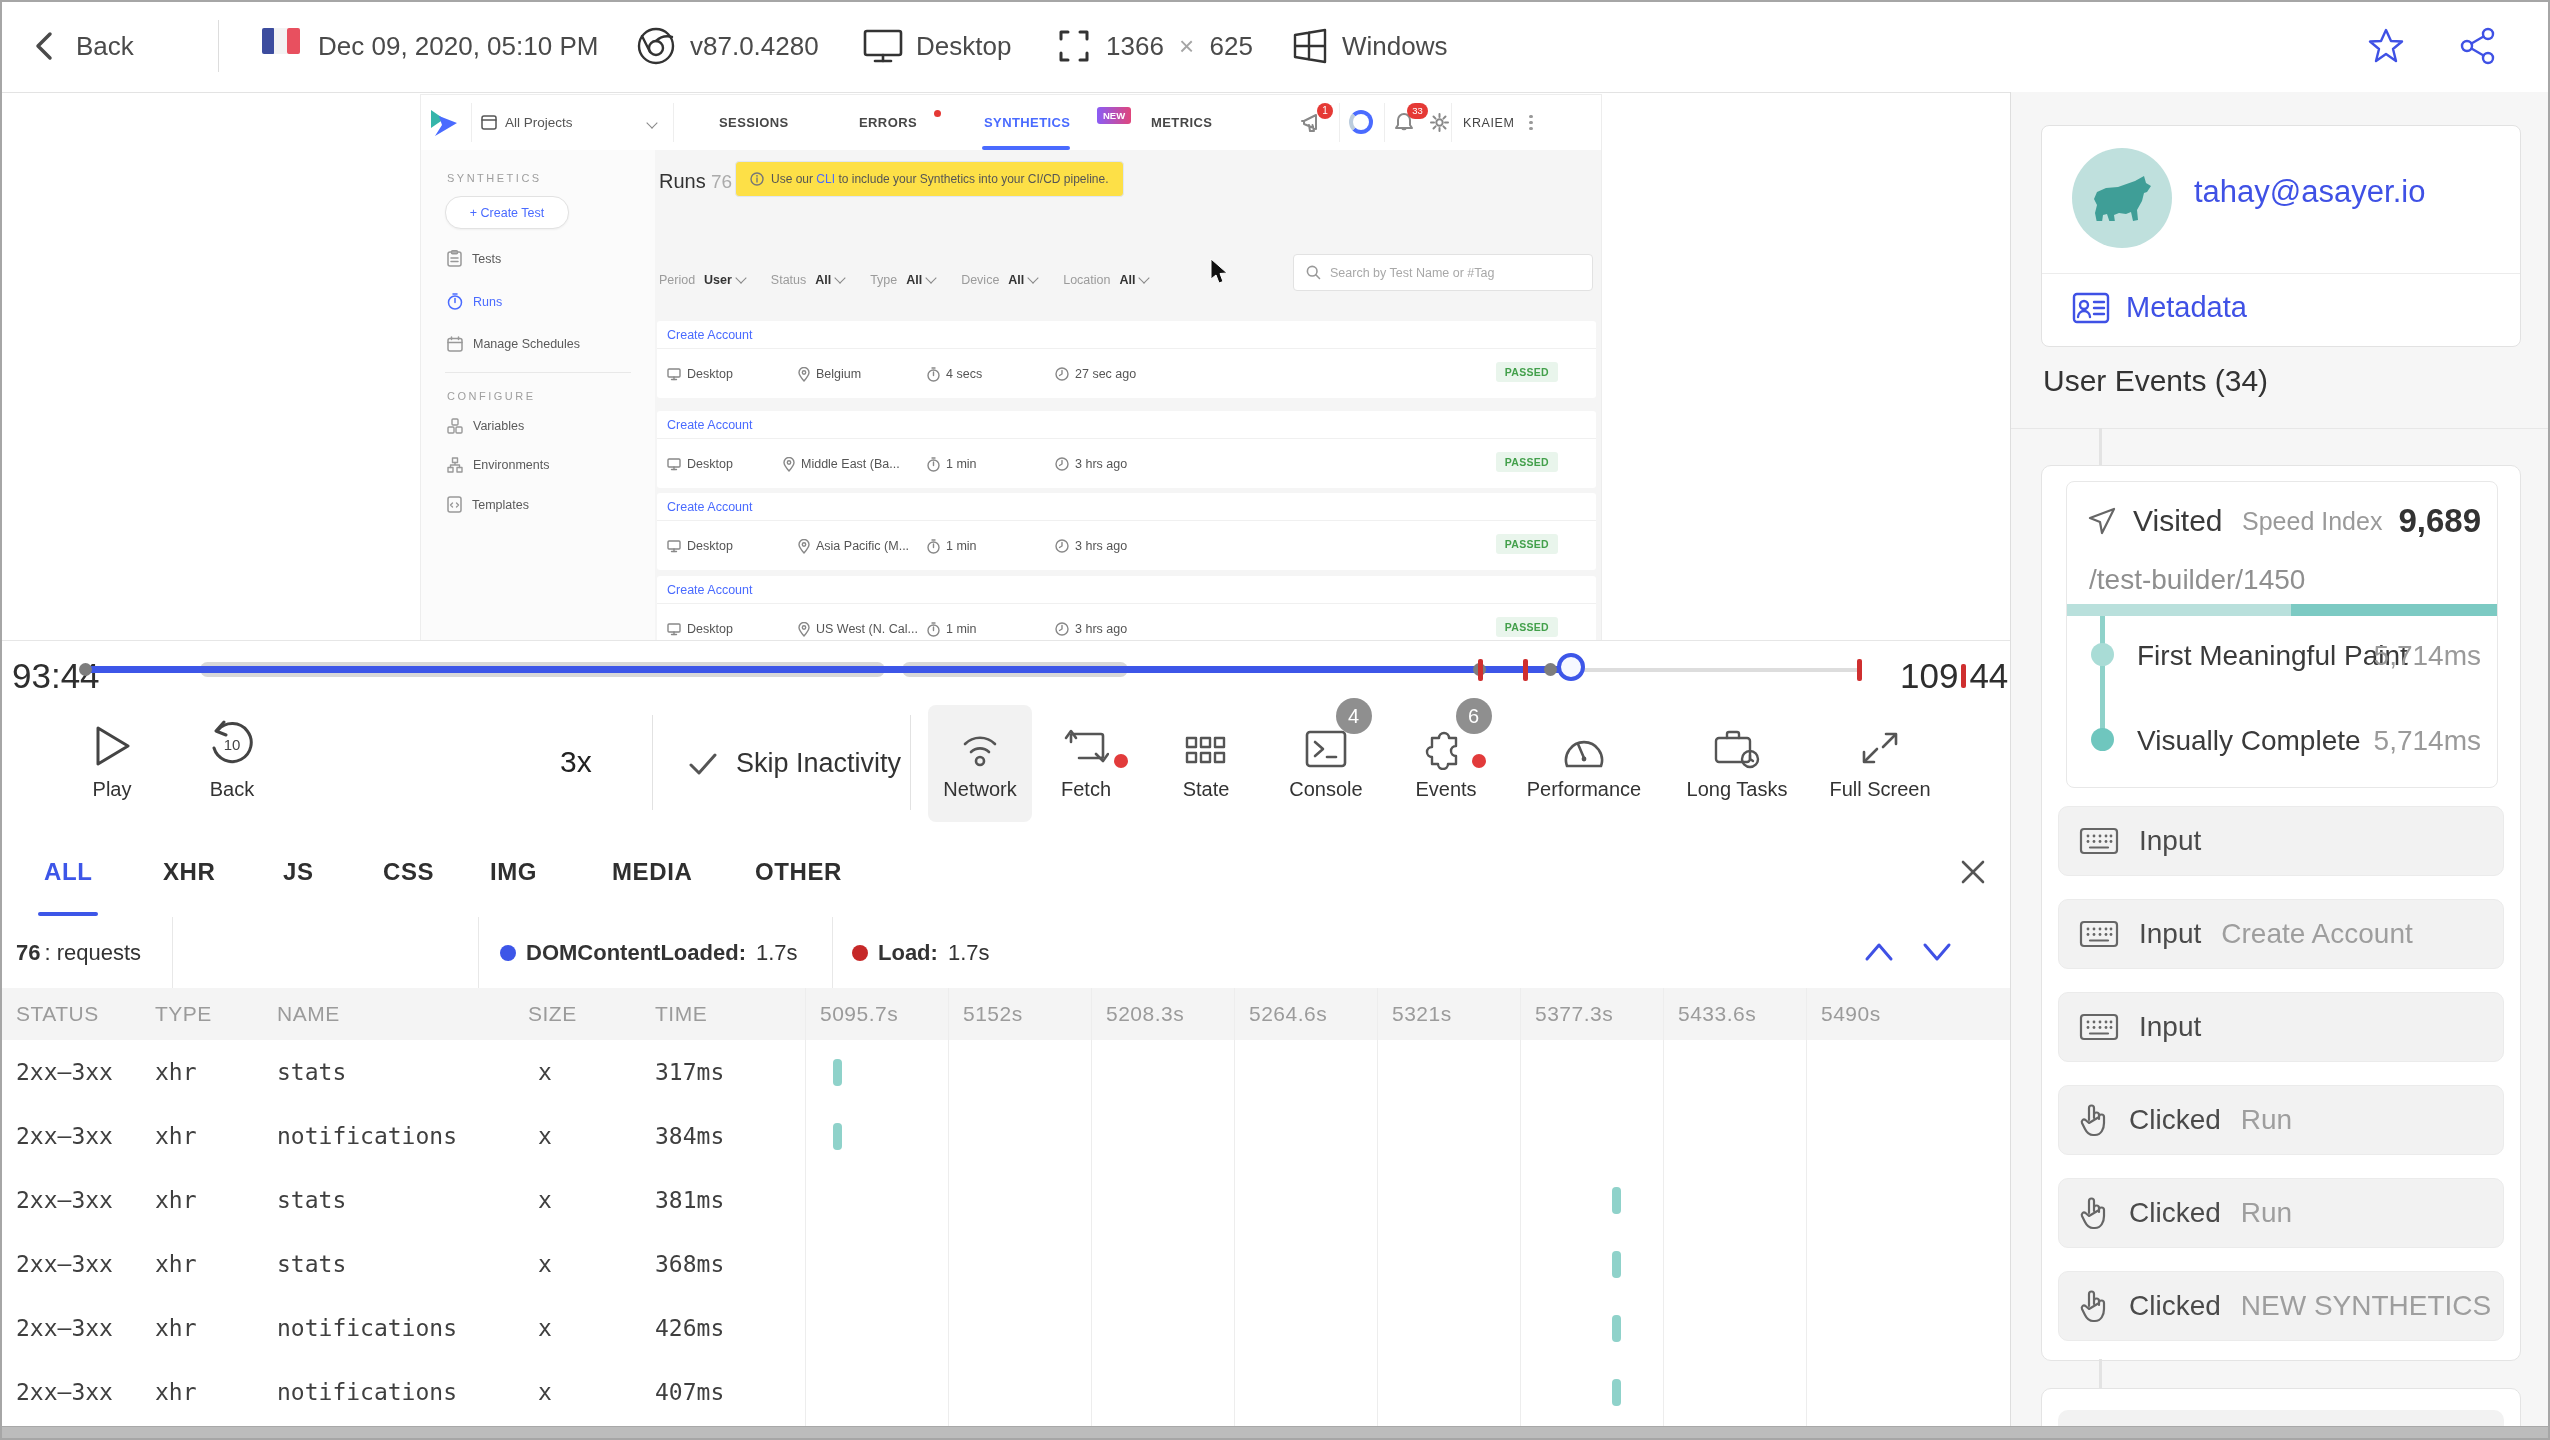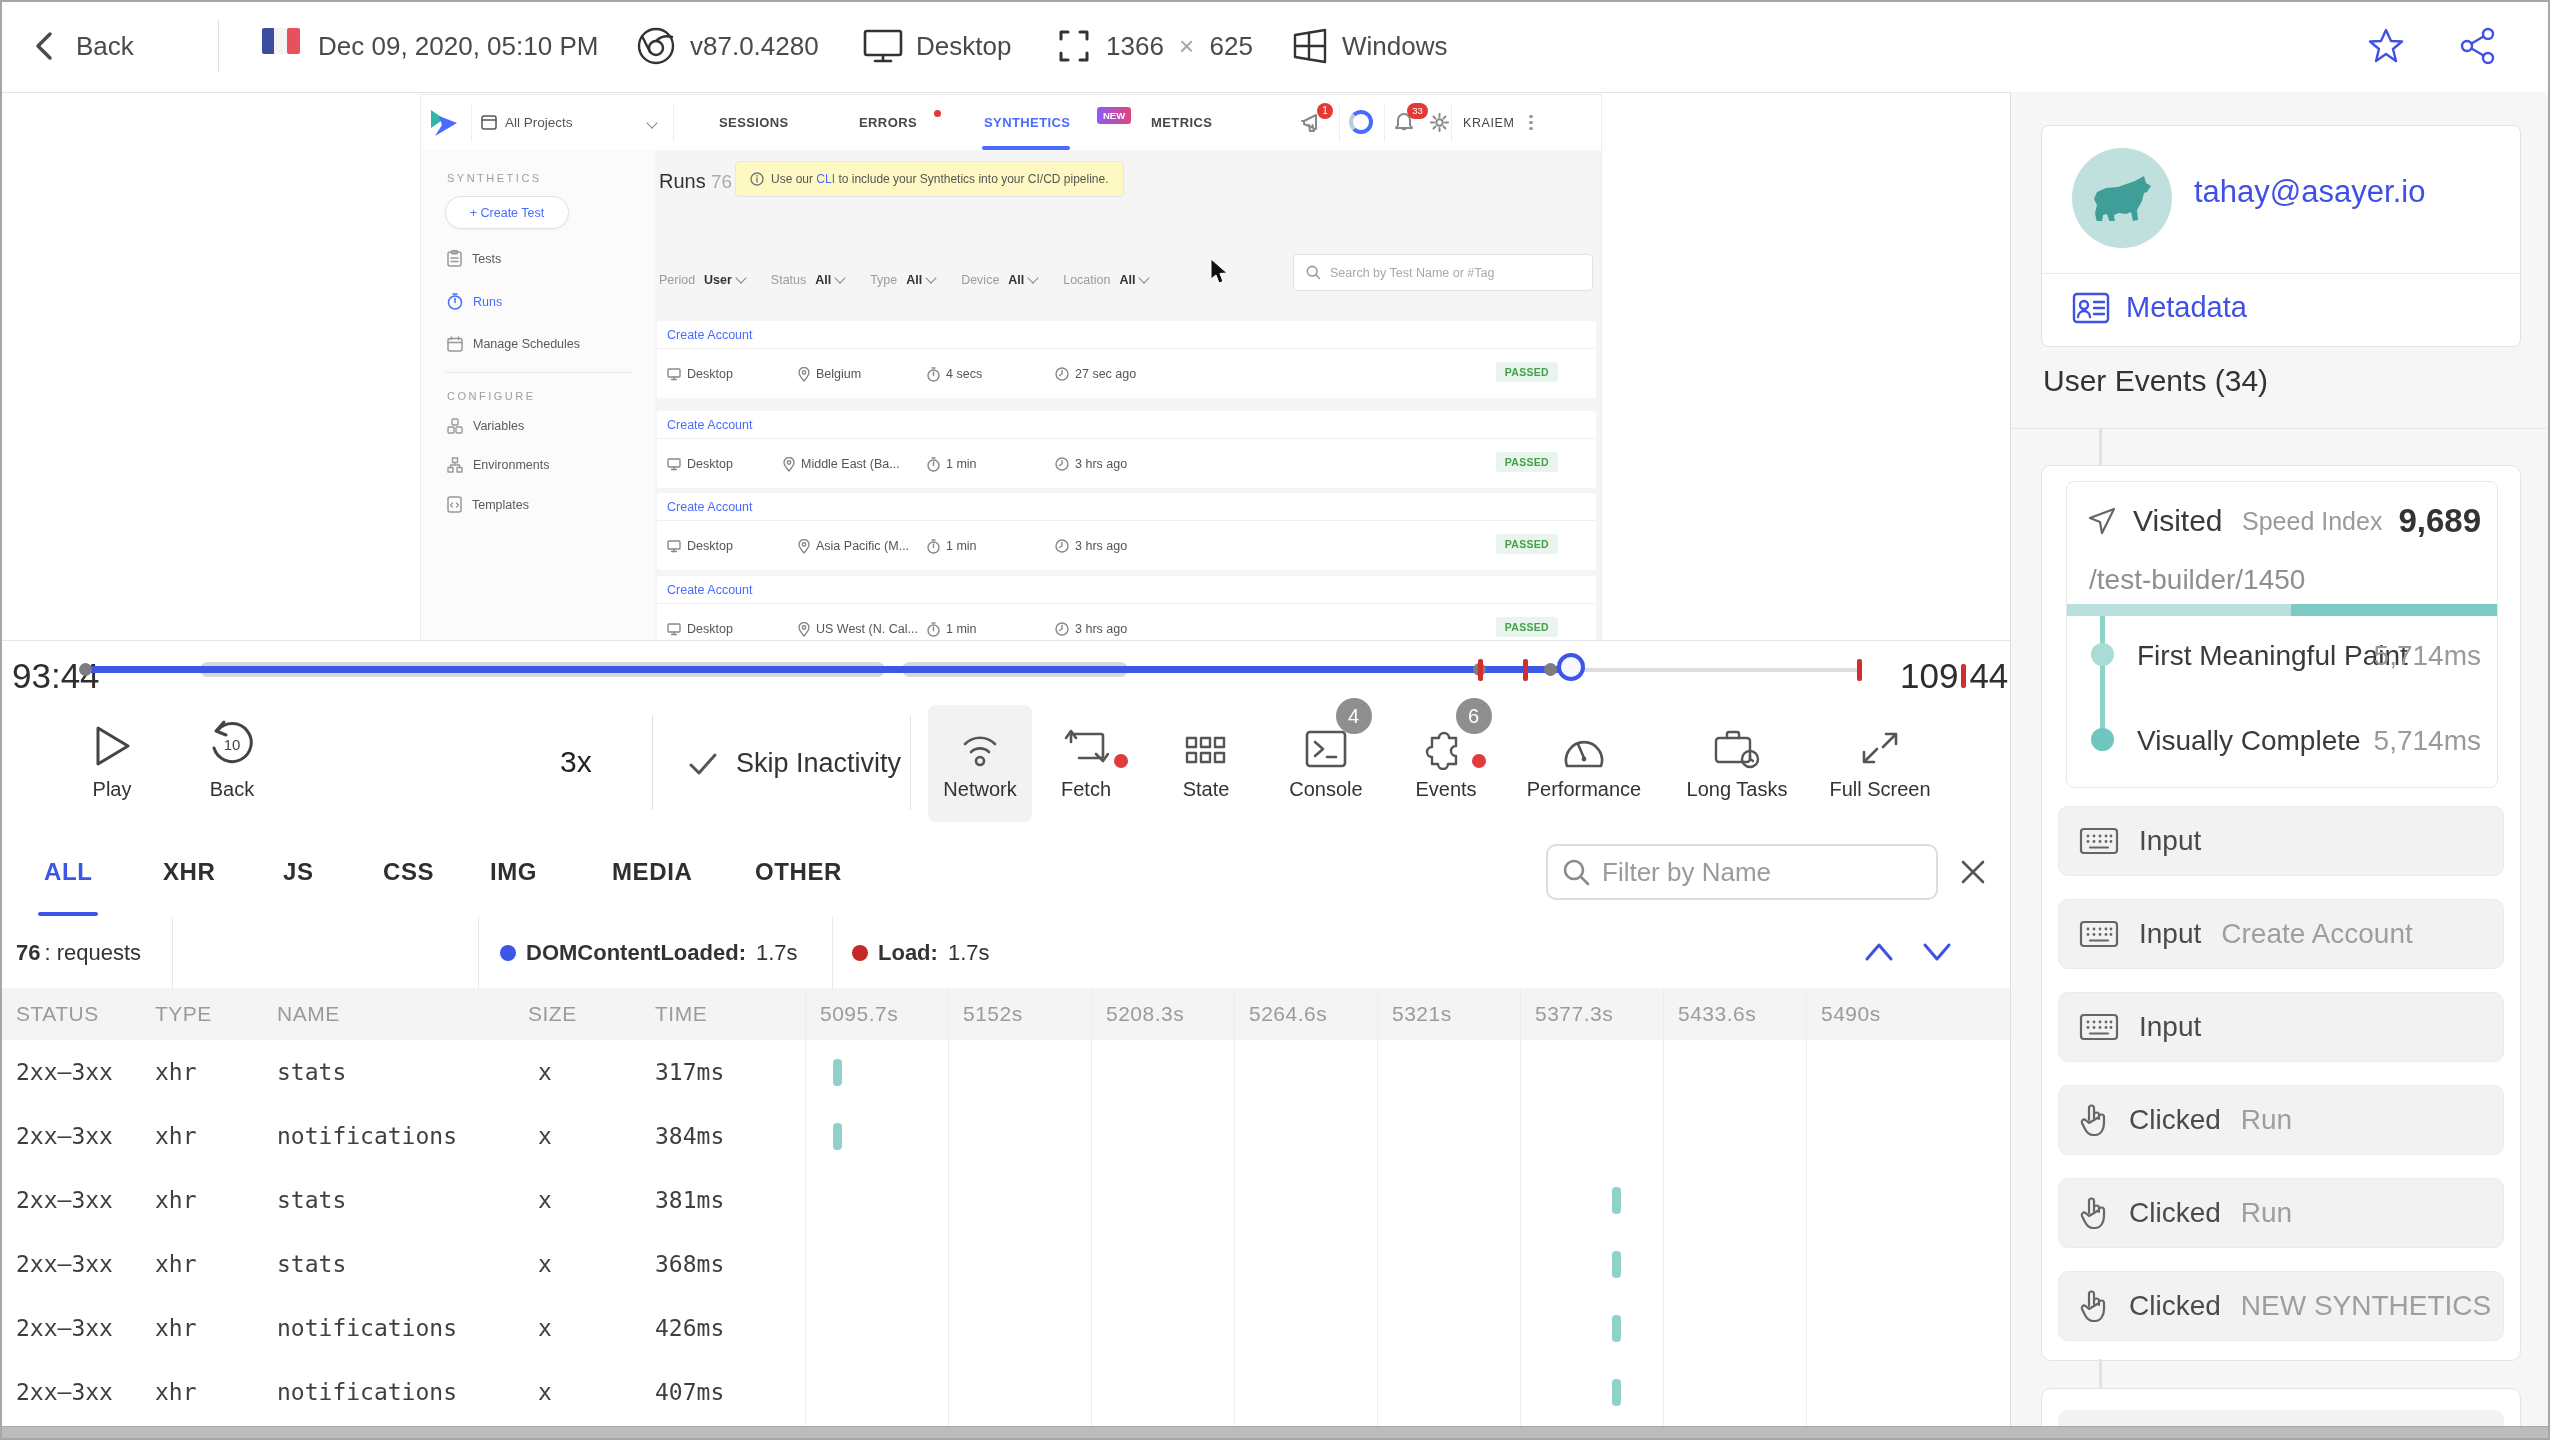--- a/index.html
+++ b/index.html
@@ -264,21 +264,21 @@
             <rect class="ic" style="stroke:#999;stroke-width:1.5" x="1" y="1" width="13" height="15" rx="2"></rect>
             <path class="ic" style="stroke:#999;stroke-width:1.4" d="M5.5,7 L3.5,9 L5.5,11 M9.5,7 L11.5,9 L9.5,11"></path>
           </svg>
       <span>Templates</span>
     </div>
   </aside>
 
   <div class="appmain">
     <span class="abs" style="left:4px;top:20px;font-size:20px;font-weight:500;color:#333">Runs</span>
     <span class="abs" style="left:56px;top:21px;font-size:19px;color:#ababab">76</span>
-    <div class="abs" style="left:80px;top:11px;height:34px;background:#fef9c3;border:1px solid #dfe6f5;border-radius:4px;display:flex;align-items:center;gap:7px;padding:0 14px;font-size:12px;color:#555">
+    <div class="abs" style="left:80px;top:11px;height:34px;background:#fde047;border:1px solid #dfe6f5;border-radius:4px;display:flex;align-items:center;gap:7px;padding:0 14px;font-size:12px;color:#555">
       <svg width="14" height="14" viewBox="0 0 14 14">
             <circle class="ic" style="stroke:#777;stroke-width:1.4" cx="7" cy="7" r="6"></circle>
             <line class="ic" style="stroke:#777;stroke-width:1.4" x1="7" y1="6" x2="7" y2="10"></line>
             <circle cx="7" cy="3.8" r="0.9" fill="#777"></circle>
           </svg>
       <span><span>Use our </span><span style="color:#4a6bff">CLI</span><span> to include your Synthetics into your CI/CD pipeline.</span></span>
     </div>
 
     <div class="abs" style="left:4px;top:120px;display:flex;align-items:center;gap:26px">
       <span><span class="filterlab">Period</span>&nbsp;&nbsp;<span class="filterval">User</span><span class="caret"></span></span>
@@ -602,27 +602,20 @@
 
 <section class="nettabs">
   <span class="ntab active" style="left:44px">ALL</span>
   <div class="underline"></div>
   <span class="ntab" style="left:163px">XHR</span>
   <span class="ntab" style="left:283px">JS</span>
   <span class="ntab" style="left:383px">CSS</span>
   <span class="ntab" style="left:490px">IMG</span>
   <span class="ntab" style="left:612px">MEDIA</span>
   <span class="ntab" style="left:755px">OTHER</span>
-  <div class="filterbox">
-    <svg width="28" height="28" viewBox="0 0 28 28">
-        <circle class="ic" style="stroke:#8a8a8a;stroke-width:2.6" cx="12" cy="12" r="9"></circle>
-        <line class="ic" style="stroke:#8a8a8a;stroke-width:2.6" x1="19" y1="19" x2="26" y2="26"></line>
-      </svg>
-    <span class="ph">Filter by Name</span>
-  </div>
   <svg class="abs" style="left:1958px;top:30px" width="30" height="30" viewBox="0 0 30 30">
     <line class="ic" style="stroke:#555;stroke-width:2.6" x1="5" y1="5" x2="25" y2="25"></line>
       <line class="ic" style="stroke:#555;stroke-width:2.6" x1="25" y1="5" x2="5" y2="25"></line>
   </svg>
 </section>
 
 <section class="netstats">
   <span class="stat" style="left:16px">
       <b>76</b>
       <span style="margin-left:-6px">: requests</span>

